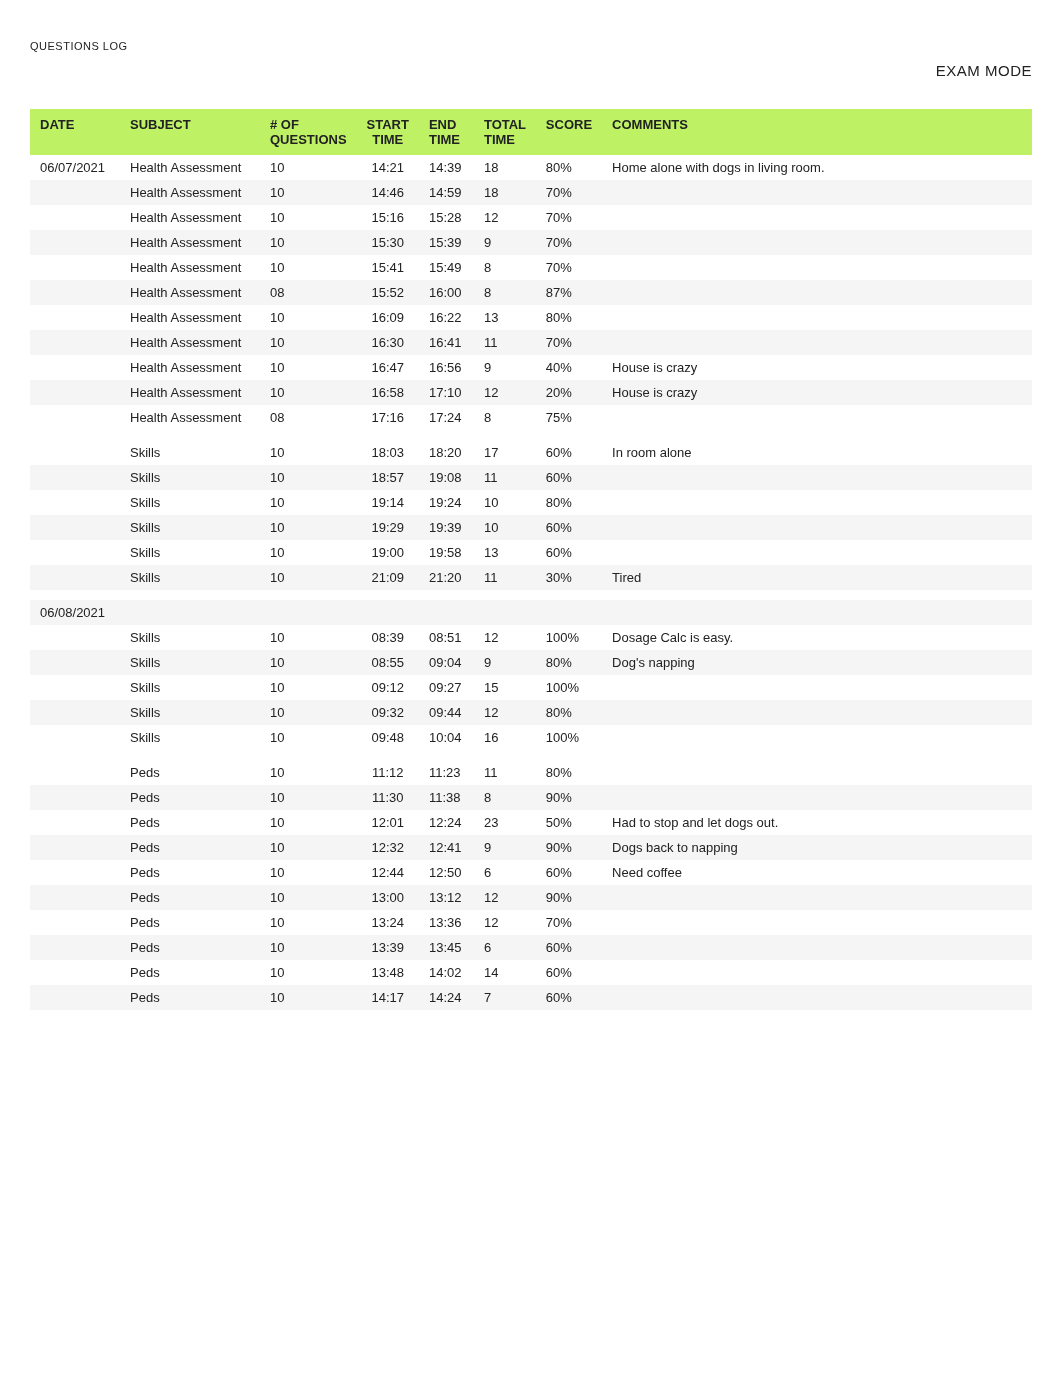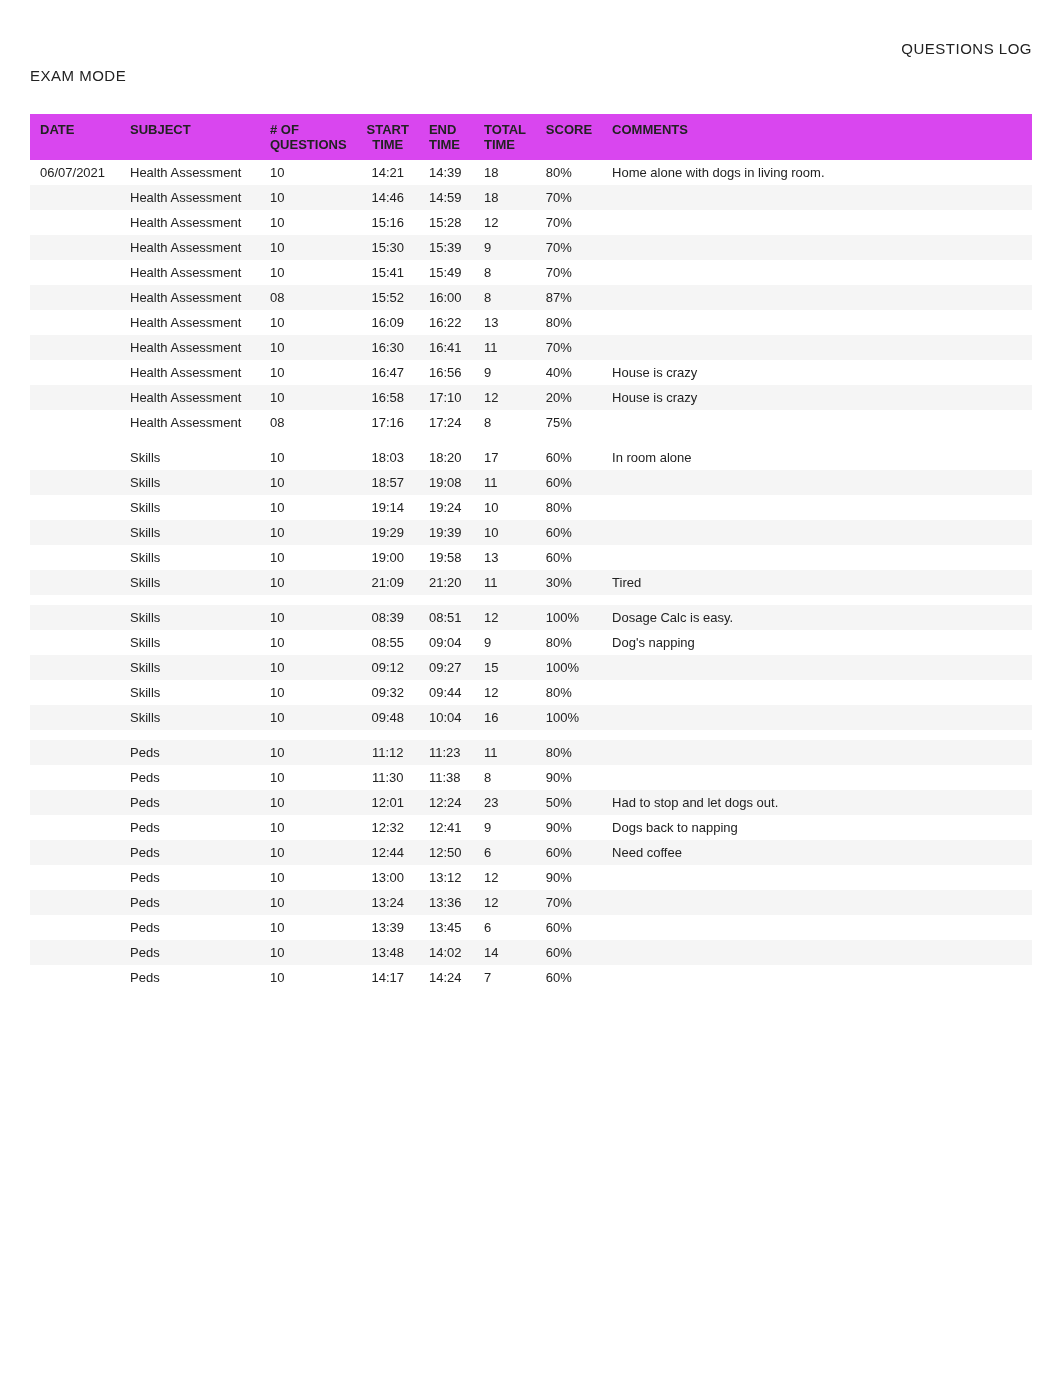--- a/index.html
+++ b/index.html
@@ -4,40 +4,40 @@
   <style>
     * { box-sizing: border-box; margin: 0; padding: 0; }
     body {
       font-family: Arial, sans-serif;
       font-size: 14px;
       background: #fff;
       color: #222;
       padding: 40px 30px;
     }
     .page-title {
-      text-align: right;
-      font-size: 15px;
+      text-align: left;
+      font-size: 11px;
       font-weight: 500;
       margin-bottom: 10px;
       letter-spacing: 0.5px;
     }
     .page-subtitle {
-      text-align: left;
+      text-align: right;
       font-size: 15px;
       font-weight: 500;
       margin-bottom: 30px;
       letter-spacing: 0.5px;
     }
     table {
       width: 100%;
       border-collapse: collapse;
       margin-top: 10px;
     }
     thead tr {
-      background: #d946ef;
+      background: #bef264;
     }
     th {
       text-align: left;
       padding: 8px 10px;
       font-size: 13px;
       font-weight: 600;
       vertical-align: top;
       border: none;
     }
     td {
@@ -255,20 +255,30 @@
         <td class="col-start">21:09</td>
         <td class="col-end">21:20</td>
         <td class="col-total">11</td>
         <td class="col-score">30%</td>
         <td class="col-comments">Tired</td>
       </tr>
       <tr class="spacer">
         <td colspan="8" style="padding: 5px;"></td>
       </tr>
       <tr class="data-row">
+        <td class="col-date">06/08/2021</td>
+        <td class="col-subject"></td>
+        <td class="col-questions"></td>
+        <td class="col-start"></td>
+        <td class="col-end"></td>
+        <td class="col-total"></td>
+        <td class="col-score"></td>
+        <td class="col-comments"></td>
+      </tr>
+      <tr class="data-row">
         <td class="col-date"></td>
         <td class="col-subject">Skills</td>
         <td class="col-questions">10</td>
         <td class="col-start">08:39</td>
         <td class="col-end">08:51</td>
         <td class="col-total">12</td>
         <td class="col-score">100%</td>
         <td class="col-comments">Dosage Calc is easy.</td>
       </tr>
       <tr class="data-row">

